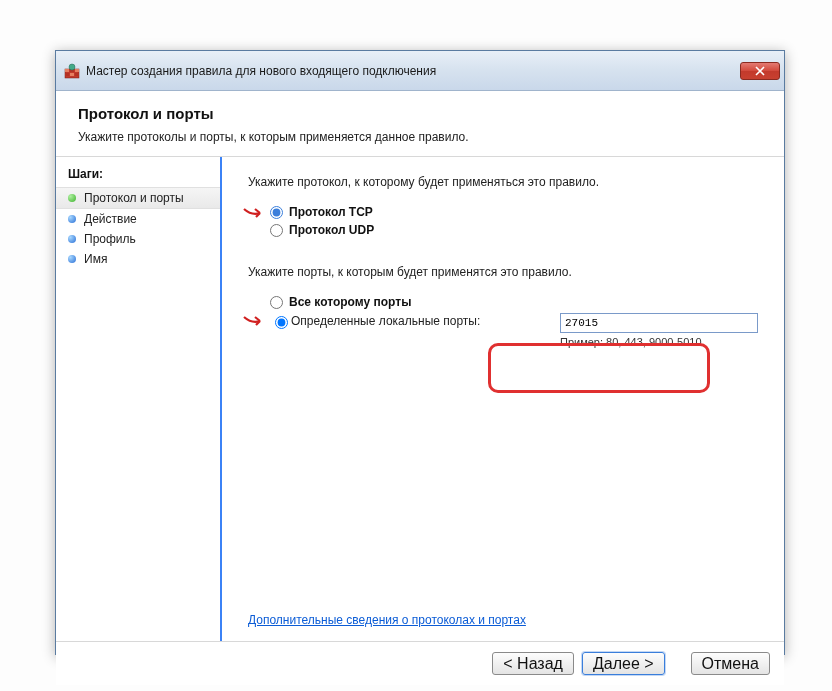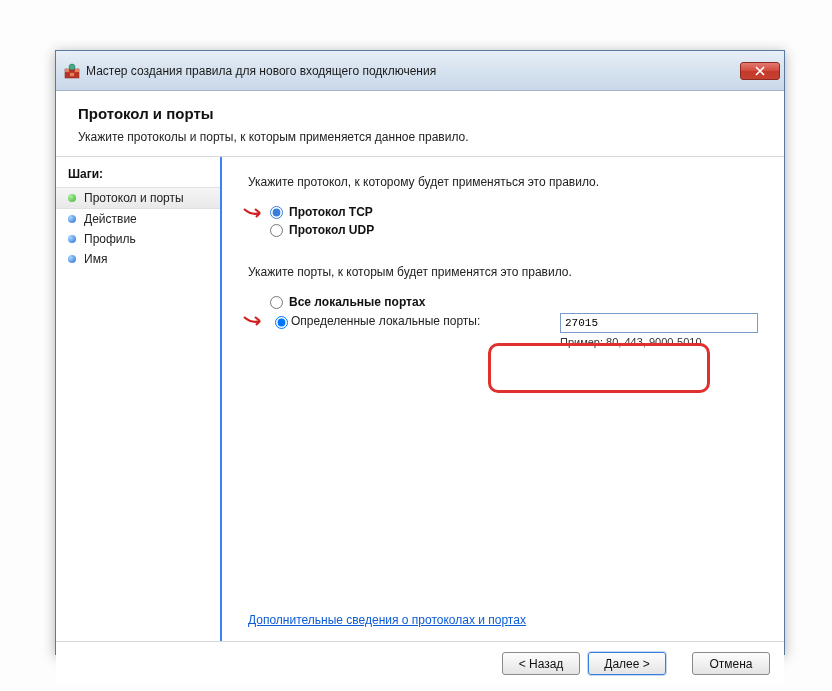--- a/index.html
+++ b/index.html
@@ -183,21 +183,21 @@
     gap: 8px;
     background: #fff;
   }
   .btn {
     min-width: 78px;
     height: 23px;
     border: 1px solid #8a8a8a;
     border-radius: 3px;
     background: linear-gradient(to bottom, #fdfdfd, #e4e4e4);
     font-family: inherit;
-    font-size: 12px;
+    font-size: 16px;
     color: #111;
     cursor: pointer;
     padding: 0 10px;
   }
   .btn.primary {
     border-color: #3a7edb;
     box-shadow: 0 0 0 1px rgba(58,126,219,0.3);
   }
   .btn-gap { width: 10px; }
 </style>
@@ -267,21 +267,21 @@
       </div>
       <div class="radio-row bold">
         <input type="radio" name="proto" style="">
         <label>Протокол UDP</label>
       </div>
 
       <div class="section-label" style="margin-top:28px;">Укажите порты, к которым будет применятся это правило.</div>
 
       <div class="radio-row bold" style="margin-top:14px;">
         <input type="radio" name="ports" style="">
-        <label>Все локальные портах</label>
+        <label>Все которому порты</label>
       </div>
 
       <div class="ports-row bold">
         <svg class="arrow" viewBox="0 0 26 14">
             <path d="M2 3 Q 10 10 18 7" stroke="#d02020" stroke-width="2.2" fill="none"></path>
             <path d="M18 7 L13 3 M18 7 L14 11" stroke="#d02020" stroke-width="2.2" fill="none"></path>
           </svg>
         <div class="ports-label-col">
           <input type="radio" name="ports" checked="" style="">
           <label>Определенные локальные порты:</label>

